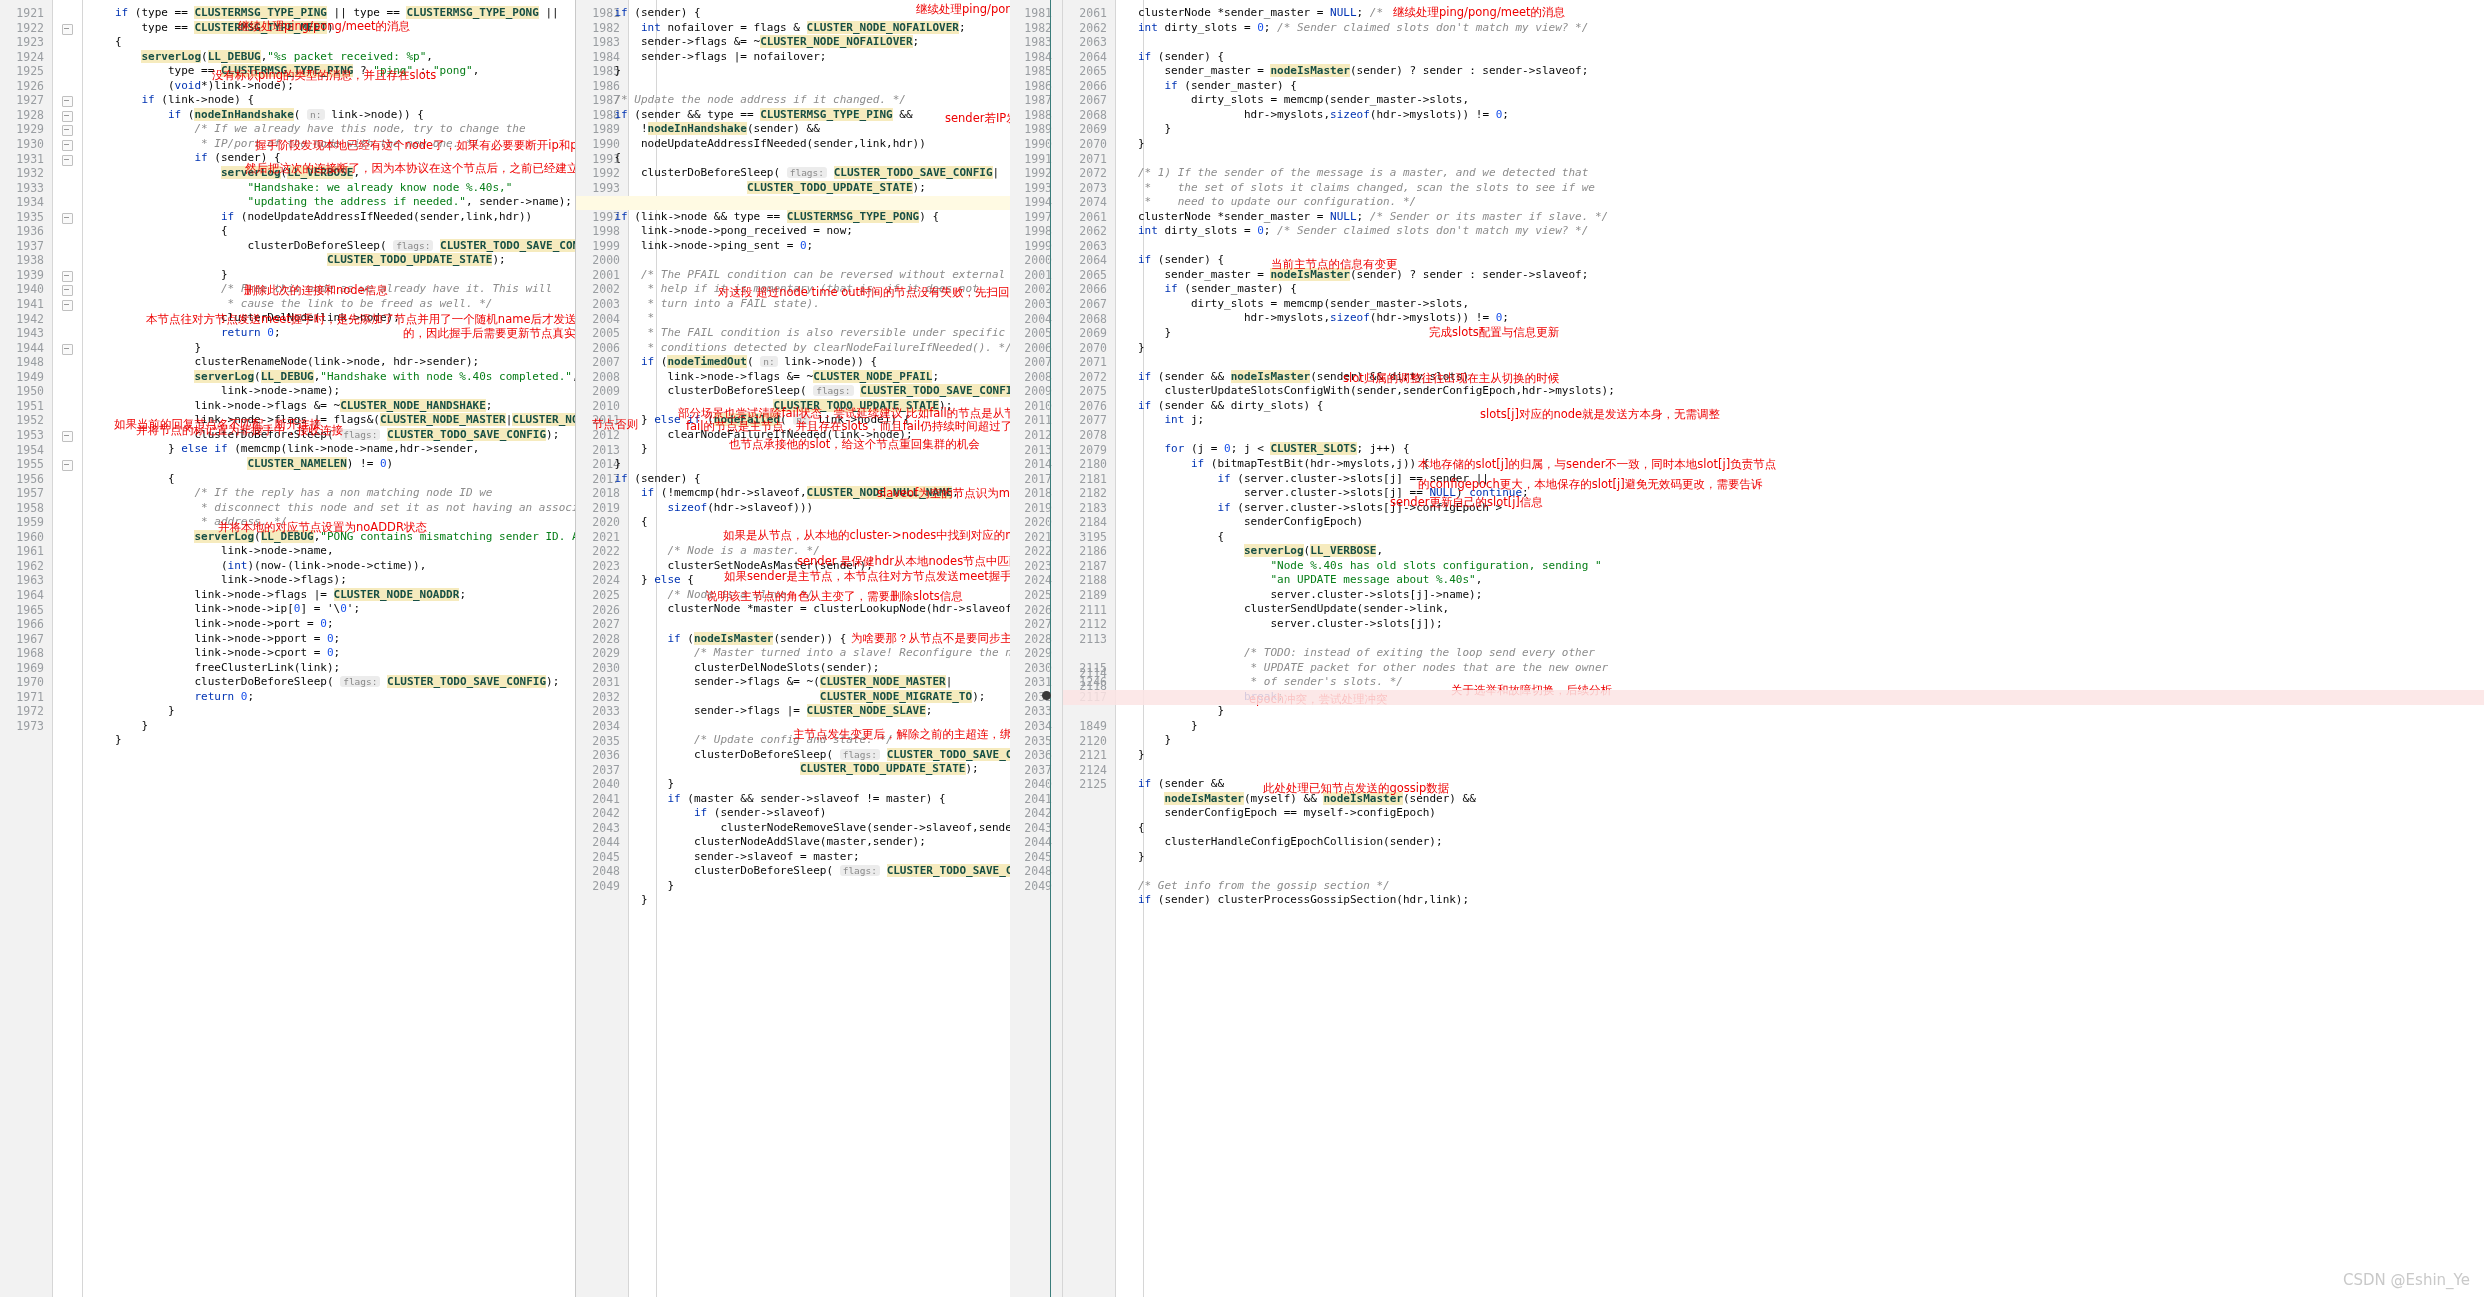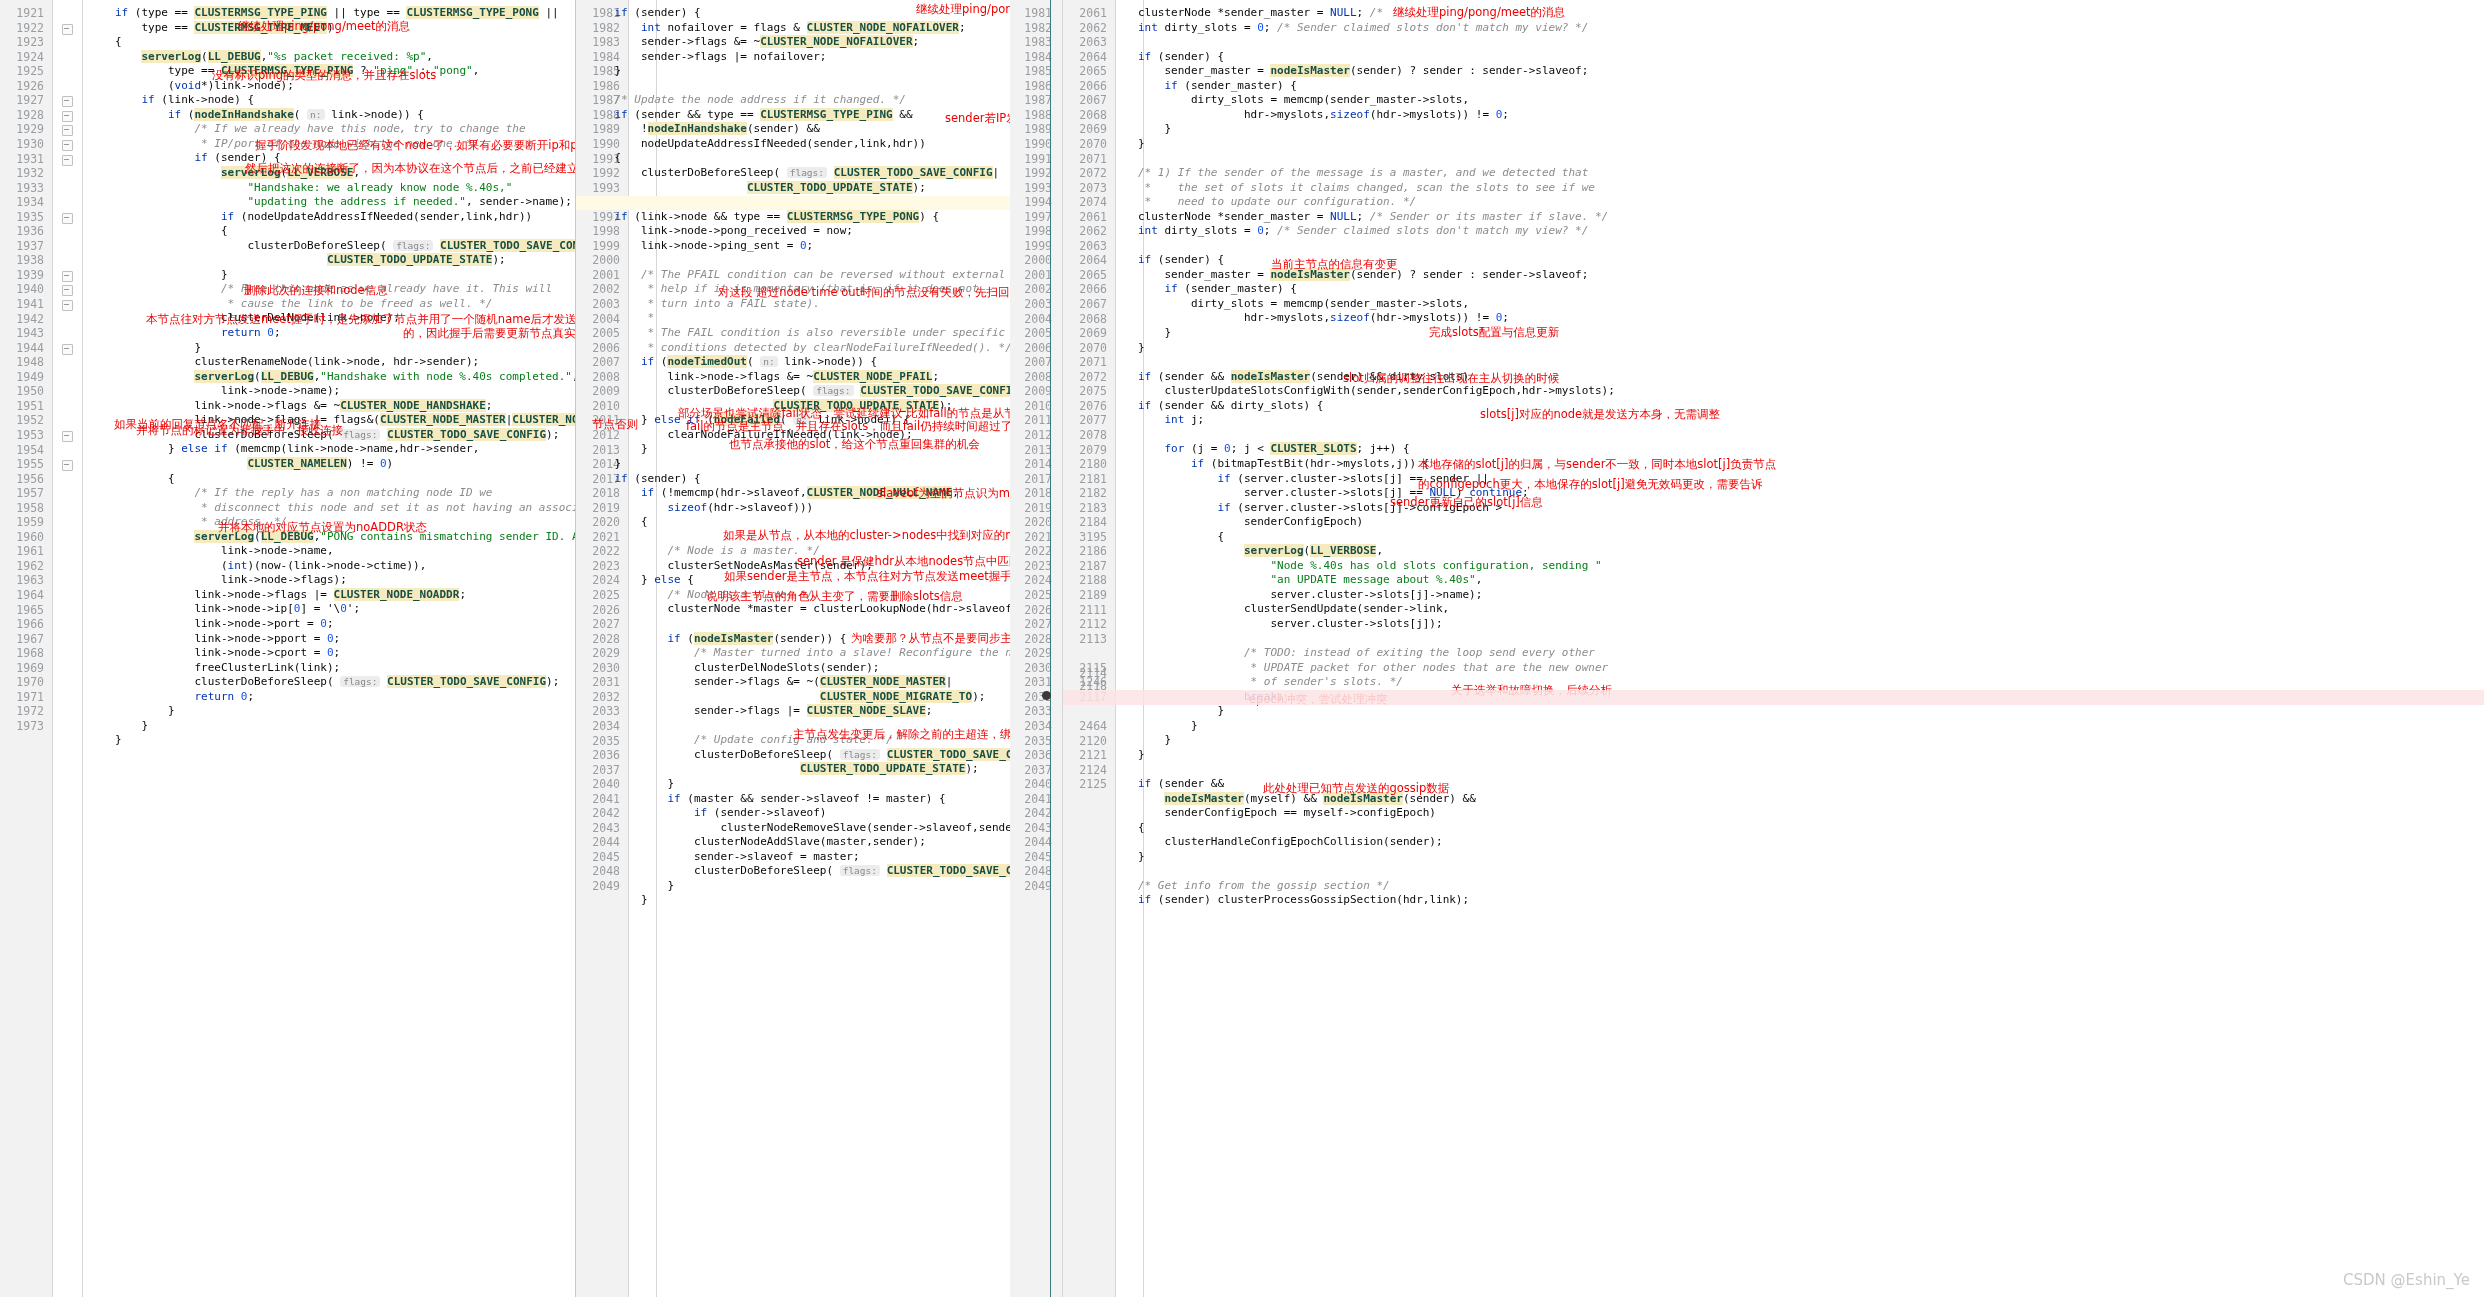--- a/index.html
+++ b/index.html
@@ -351,21 +351,21 @@
         <div class="lno" style="top: 573.45px;">2188</div>
         <div class="lno" style="top: 588px;">2189</div>
         <div class="lno" style="top: 602.55px;">2111</div>
         <div class="lno" style="top: 617.1px;">2112</div>
         <div class="lno" style="top: 631.65px;">2113</div>
         <div class="lno" style="top: 646.2px; margin-top: 20px;">2114</div>
         <div class="lno" style="top: 660.75px;">2115</div>
         <div class="lno" style="top: 675.3px;">1246</div>
         <div class="lno" style="top: 689.85px;">2117</div>
         <div class="lno" style="top: 679px;">2118</div>
-        <div class="lno" style="top: 718.95px;">2464</div>
+        <div class="lno" style="top: 718.95px;">1849</div>
         <div class="lno" style="top: 733.5px;">2120</div>
         <div class="lno" style="top: 748.05px;">2121</div>
         <div class="lno" style="top: 762.6px;">2124</div>
         <div class="lno" style="top: 777.15px;">2125</div>
       </div>
     <div class="gutter-sep" style="left:52px;"></div>
     <div class="gutter-sep" style="left:80px;"></div>
     <div class="code" id="code-right" style="left:22px;top:6px;"><div class="ln" style="height: 14.55px; line-height: 14.55px;">        clusterNode *sender_master = <span class="kw">NULL</span>; <span class="cmt">/*</span></div><div class="ln" style="height: 14.55px; line-height: 14.55px;">        <span class="kw">int</span> dirty_slots = <span class="num">0</span>; <span class="cmt">/* Sender claimed slots don't match my view? */</span></div><div class="ln" style="height: 14.55px; line-height: 14.55px;">&nbsp;</div><div class="ln" style="height: 14.55px; line-height: 14.55px;">        <span class="kw">if</span> (sender) {</div><div class="ln" style="height: 14.55px; line-height: 14.55px;">            sender_master = <span class="hlbold">nodeIsMaster</span>(sender) ? sender : sender-&gt;slaveof;</div><div class="ln" style="height: 14.55px; line-height: 14.55px;">            <span class="kw">if</span> (sender_master) {</div><div class="ln" style="height: 14.55px; line-height: 14.55px;">                dirty_slots = memcmp(sender_master-&gt;slots,</div><div class="ln" style="height: 14.55px; line-height: 14.55px;">                        hdr-&gt;myslots,<span class="kw">sizeof</span>(hdr-&gt;myslots)) != <span class="num">0</span>;</div><div class="ln" style="height: 14.55px; line-height: 14.55px;">            }</div><div class="ln" style="height: 14.55px; line-height: 14.55px;">        }</div><div class="ln" style="height: 14.55px; line-height: 14.55px;">&nbsp;</div><div class="ln" style="height: 14.55px; line-height: 14.55px;"><span class="cmt">        /* 1) If the sender of the message is a master, and we detected that</span></div><div class="ln" style="height: 14.55px; line-height: 14.55px;"><span class="cmt">         *    the set of slots it claims changed, scan the slots to see if we</span></div><div class="ln" style="height: 14.55px; line-height: 14.55px;"><span class="cmt">         *    need to update our configuration. */</span></div><div class="ln" style="height: 14.55px; line-height: 14.55px;">        clusterNode *sender_master = <span class="kw">NULL</span>; <span class="cmt">/* Sender or its master if slave. */</span></div><div class="ln" style="height: 14.55px; line-height: 14.55px;">        <span class="kw">int</span> dirty_slots = <span class="num">0</span>; <span class="cmt">/* Sender claimed slots don't match my view? */</span></div><div class="ln" style="height: 14.55px; line-height: 14.55px;">&nbsp;</div><div class="ln" style="height: 14.55px; line-height: 14.55px;">        <span class="kw">if</span> (sender) {</div><div class="ln" style="height: 14.55px; line-height: 14.55px;">            sender_master = <span class="hlbold">nodeIsMaster</span>(sender) ? sender : sender-&gt;slaveof;</div><div class="ln" style="height: 14.55px; line-height: 14.55px;">            <span class="kw">if</span> (sender_master) {</div><div class="ln" style="height: 14.55px; line-height: 14.55px;">                dirty_slots = memcmp(sender_master-&gt;slots,</div><div class="ln" style="height: 14.55px; line-height: 14.55px;">                        hdr-&gt;myslots,<span class="kw">sizeof</span>(hdr-&gt;myslots)) != <span class="num">0</span>;</div><div class="ln" style="height: 14.55px; line-height: 14.55px;">            }</div><div class="ln" style="height: 14.55px; line-height: 14.55px;">        }</div><div class="ln" style="height: 14.55px; line-height: 14.55px;">&nbsp;</div><div class="ln" style="height: 14.55px; line-height: 14.55px;">        <span class="kw">if</span> (sender &amp;&amp; <span class="hlbold">nodeIsMaster</span>(sender) &amp;&amp; dirty_slots)</div><div class="ln" style="height: 14.55px; line-height: 14.55px;">            clusterUpdateSlotsConfigWith(sender,senderConfigEpoch,hdr-&gt;myslots);</div><div class="ln" style="height: 14.55px; line-height: 14.55px;">        <span class="kw">if</span> (sender &amp;&amp; dirty_slots) {</div><div class="ln" style="height: 14.55px; line-height: 14.55px;">            <span class="kw">int</span> j;</div><div class="ln" style="height: 14.55px; line-height: 14.55px;">&nbsp;</div><div class="ln" style="height: 14.55px; line-height: 14.55px;">            <span class="kw">for</span> (j = <span class="num">0</span>; j &lt; <span class="hlbold">CLUSTER_SLOTS</span>; j++) {</div><div class="ln" style="height: 14.55px; line-height: 14.55px;">                <span class="kw">if</span> (bitmapTestBit(hdr-&gt;myslots,j)) {</div><div class="ln" style="height: 14.55px; line-height: 14.55px;">                    <span class="kw">if</span> (server.cluster-&gt;slots[j] == sender ||</div><div class="ln" style="height: 14.55px; line-height: 14.55px;">                        server.cluster-&gt;slots[j] == <span class="kw">NULL</span>) <span class="kw">continue</span>;</div><div class="ln" style="height: 14.55px; line-height: 14.55px;">                    <span class="kw">if</span> (server.cluster-&gt;slots[j]-&gt;configEpoch &gt;</div><div class="ln" style="height: 14.55px; line-height: 14.55px;">                        senderConfigEpoch)</div><div class="ln" style="height: 14.55px; line-height: 14.55px;">                    {</div><div class="ln" style="height: 14.55px; line-height: 14.55px;">                        <span class="hlbold">serverLog</span>(<span class="hlbold">LL_VERBOSE</span>,</div><div class="ln" style="height: 14.55px; line-height: 14.55px;">                            <span class="str">"Node %.40s has old slots configuration, sending "</span></div><div class="ln" style="height: 14.55px; line-height: 14.55px;">                            <span class="str">"an UPDATE message about %.40s"</span>,</div><div class="ln" style="height: 14.55px; line-height: 14.55px;">                            server.cluster-&gt;slots[j]-&gt;name);</div><div class="ln" style="height: 14.55px; line-height: 14.55px;">                        clusterSendUpdate(sender-&gt;link,</div><div class="ln" style="height: 14.55px; line-height: 14.55px;">                            server.cluster-&gt;slots[j]);</div><div class="ln" style="height: 14.55px; line-height: 14.55px;">&nbsp;</div><div class="ln" style="height: 14.55px; line-height: 14.55px;"><span class="cmt">                        /* TODO: instead of exiting the loop send every other</span></div><div class="ln" style="height: 14.55px; line-height: 14.55px;"><span class="cmt">                         * UPDATE packet for other nodes that are the new owner</span></div><div class="ln" style="height: 14.55px; line-height: 14.55px;"><span class="cmt">                         * of sender's slots. */</span></div><div class="ln" style="height: 14.55px; line-height: 14.55px;">                        <span class="kw">break</span>;</div><div class="ln" style="height: 14.55px; line-height: 14.55px;">                    }</div><div class="ln" style="height: 14.55px; line-height: 14.55px;">                }</div><div class="ln" style="height: 14.55px; line-height: 14.55px;">            }</div><div class="ln" style="height: 14.55px; line-height: 14.55px;">        }</div><div class="ln" style="height: 14.55px; line-height: 14.55px;">&nbsp;</div><div class="ln" style="height: 14.55px; line-height: 14.55px;">        <span class="kw">if</span> (sender &amp;&amp;</div><div class="ln" style="height: 14.55px; line-height: 14.55px;">            <span class="hlbold">nodeIsMaster</span>(myself) &amp;&amp; <span class="hlbold">nodeIsMaster</span>(sender) &amp;&amp;</div><div class="ln" style="height: 14.55px; line-height: 14.55px;">            senderConfigEpoch == myself-&gt;configEpoch)</div><div class="ln" style="height: 14.55px; line-height: 14.55px;">        {</div><div class="ln" style="height: 14.55px; line-height: 14.55px;">            clusterHandleConfigEpochCollision(sender);</div><div class="ln" style="height: 14.55px; line-height: 14.55px;">        }</div><div class="ln" style="height: 14.55px; line-height: 14.55px;">&nbsp;</div><div class="ln" style="height: 14.55px; line-height: 14.55px;"><span class="cmt">        /* Get info from the gossip section */</span></div><div class="ln" style="height: 14.55px; line-height: 14.55px;">        <span class="kw">if</span> (sender) clusterProcessGossipSection(hdr,link);</div></div>
     <div class="zhwrap" id="zh-right">
         <div class="zh" style="left: 330px; top: 6px;">继续处理ping/pong/meet的消息</div>

